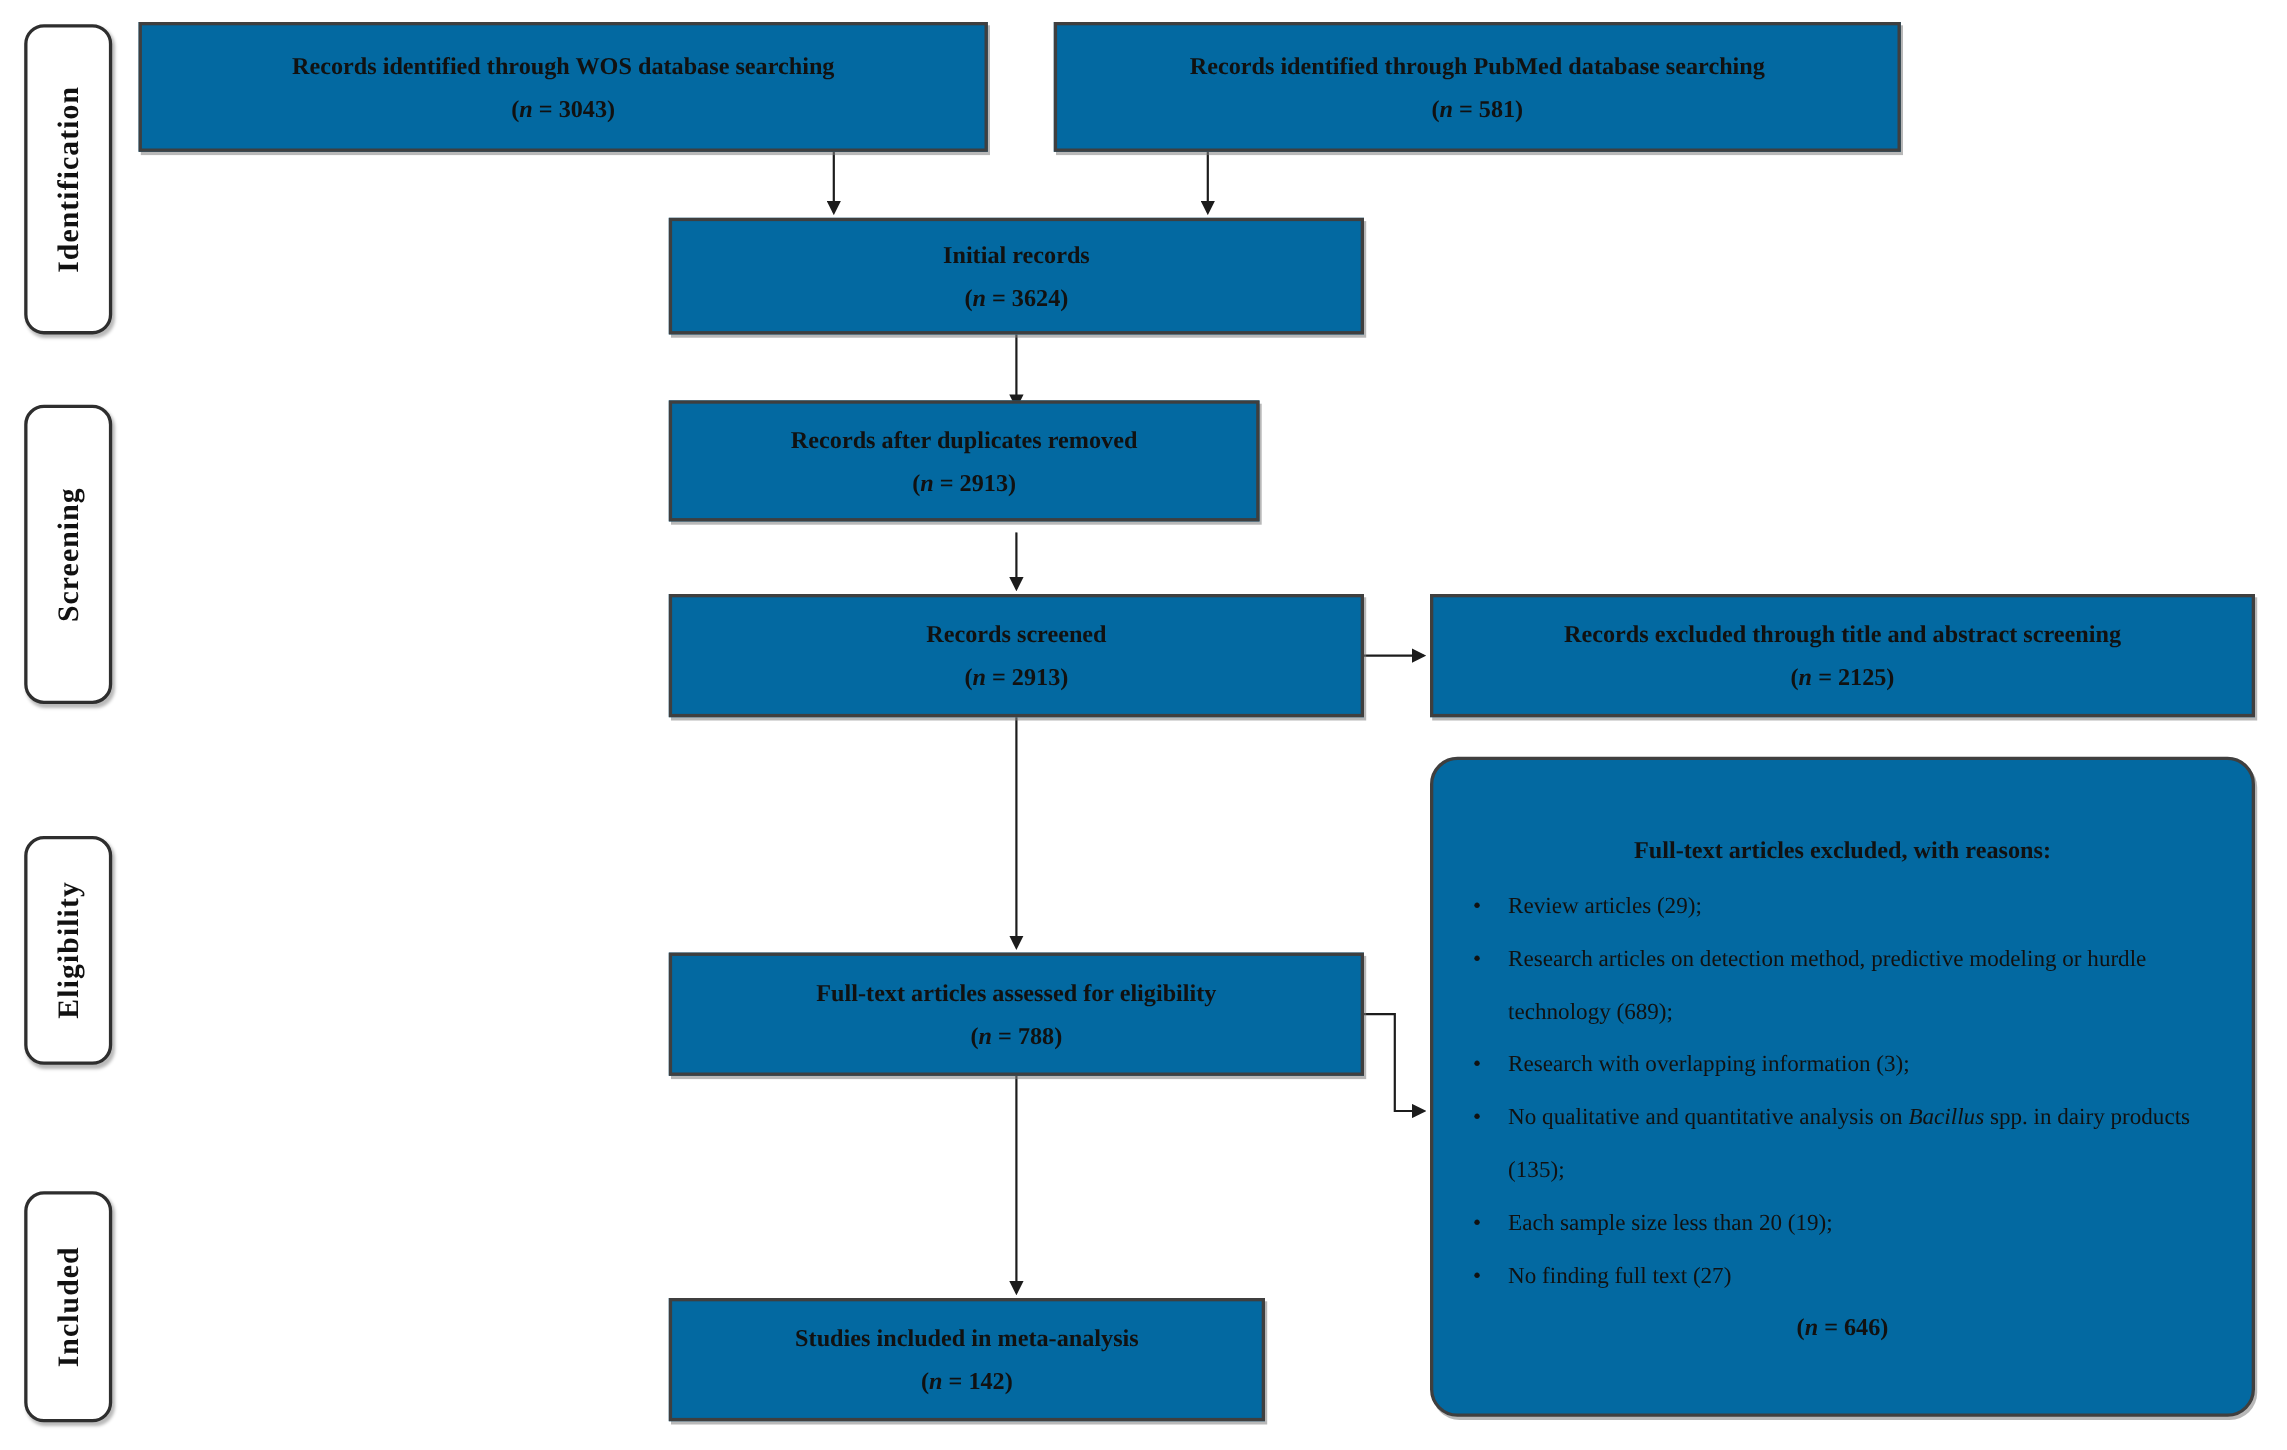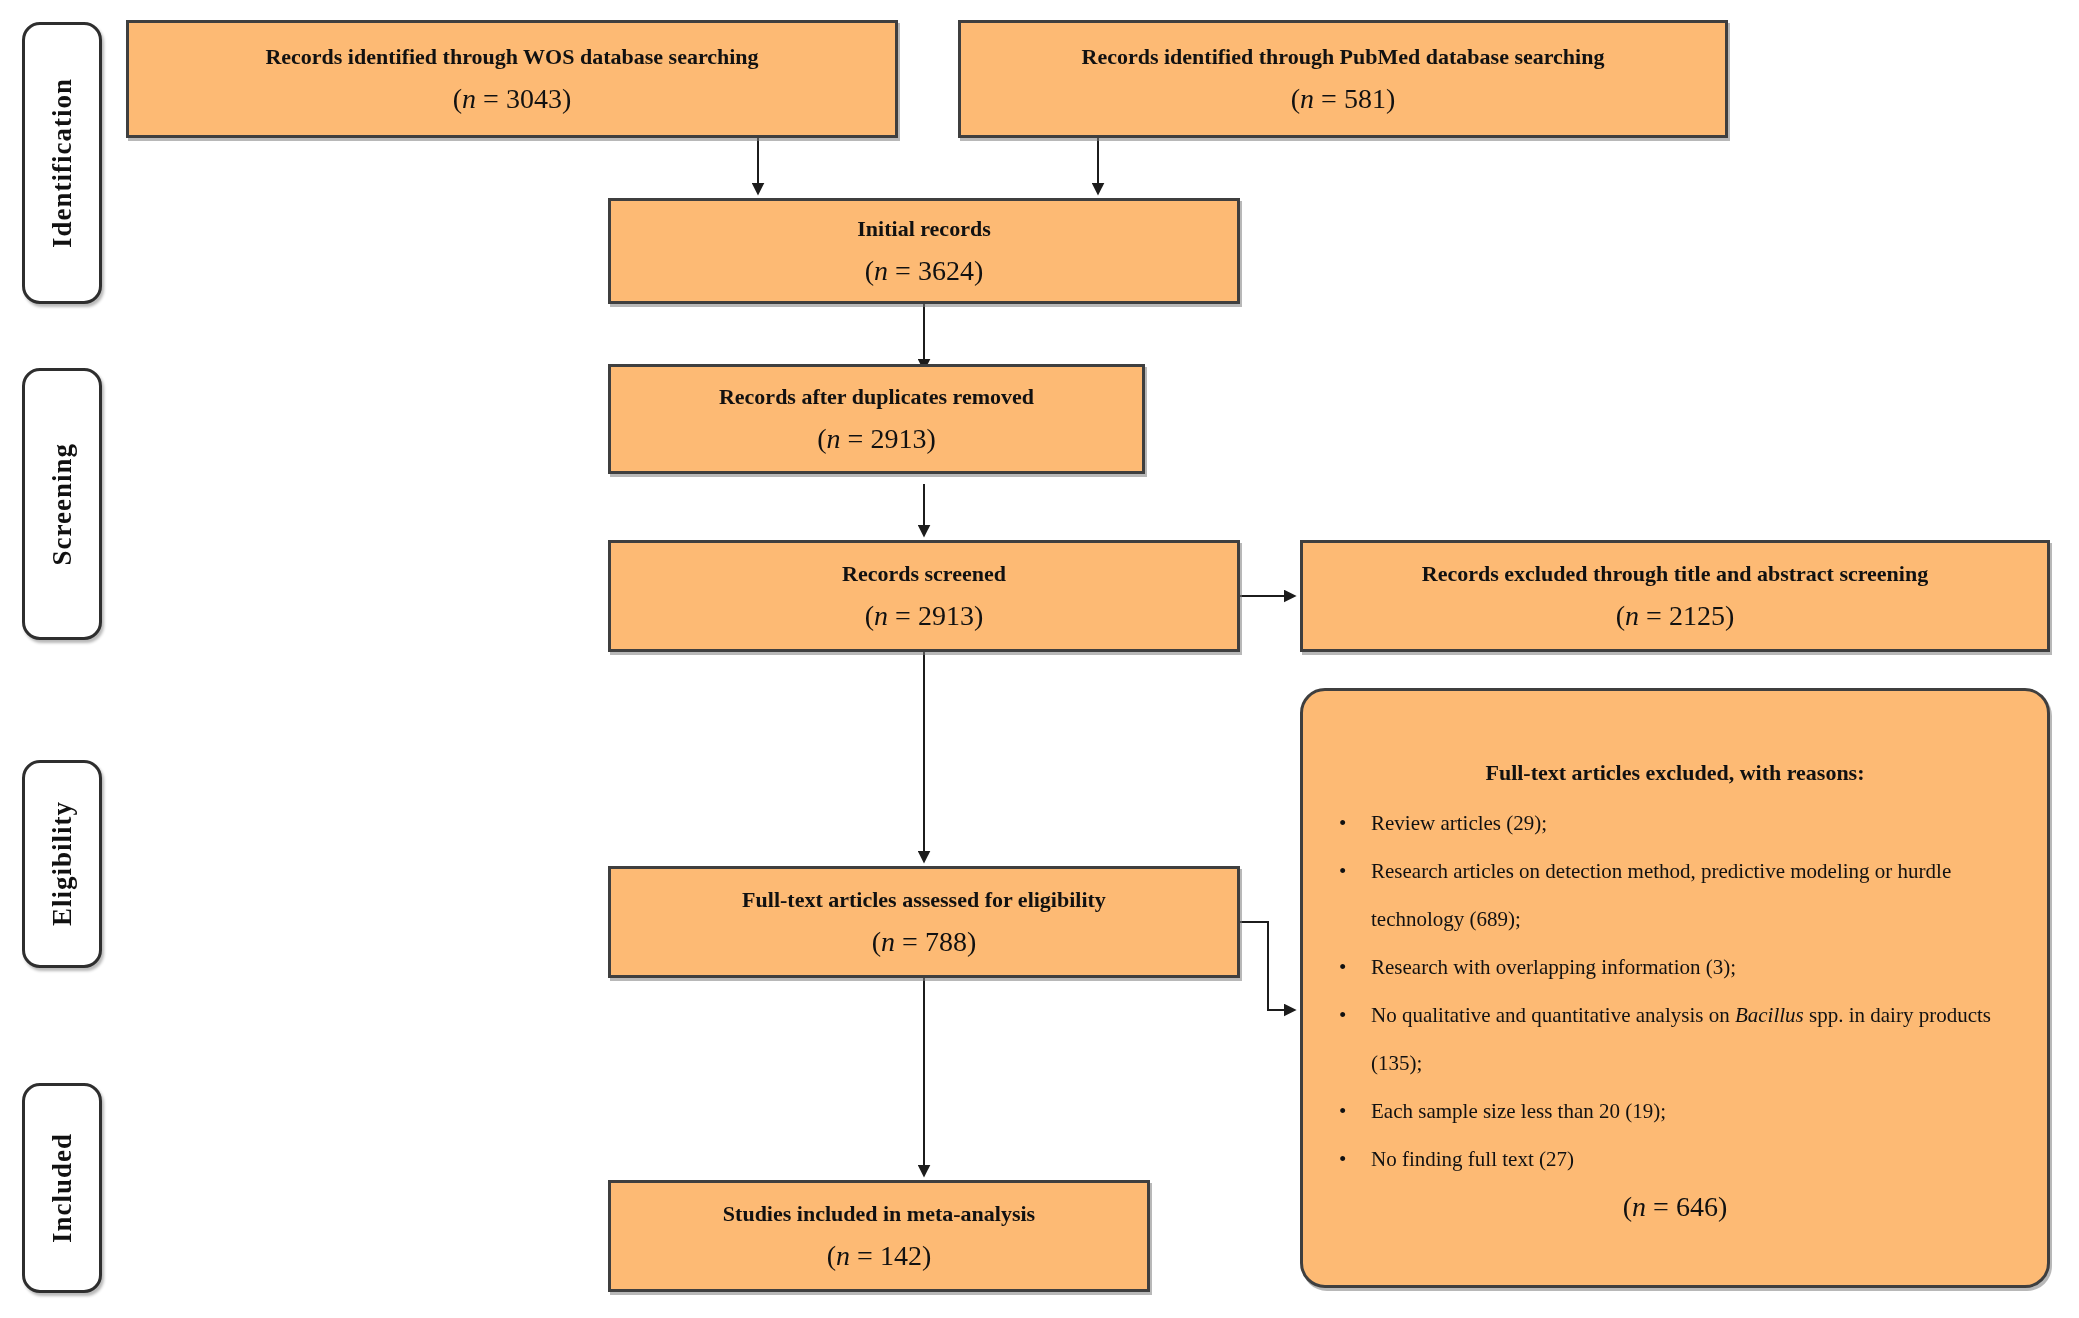--- a/index.html
+++ b/index.html
@@ -4,27 +4,27 @@
 <style>
   html,body { margin:0; padding:0; background:#ffffff; }
   .canvas {
     position:relative; width:2079px; height:1318px; background:#fff;
     font-family:"Liberation Serif","DejaVu Serif",serif; color:#111;
     overflow:hidden;
   }
   svg.connectors { position:absolute; left:0; top:0; width:2079px; height:1318px; }
 
   .box {
-    position:absolute; background:#fdba74; border:3px solid #3f3f3f;
+    position:absolute; background:#0369a1; border:3px solid #3f3f3f;
     box-shadow:2px 3px 0 rgba(125,125,125,.55);
     display:flex; flex-direction:column; align-items:center; justify-content:center;
     gap:12px; text-align:center; box-sizing:border-box;
   }
   .t { font-weight:bold; font-size:22px; line-height:1.25; padding:0 14px; }
-  .c { font-weight:normal; font-size:28px; }
+  .c { font-weight:bold; font-size:22px; }
   .nv { font-style:italic; }
 
   .stage {
     position:absolute; left:22px; width:80px; background:#fff;
     border:3px solid #2e2e2e; border-radius:18px;
     box-shadow:2px 3px 3px rgba(0,0,0,.28);
     display:flex; align-items:center; justify-content:center; box-sizing:border-box;
   }
   .stage-text {
     writing-mode:vertical-rl; transform:rotate(180deg);

